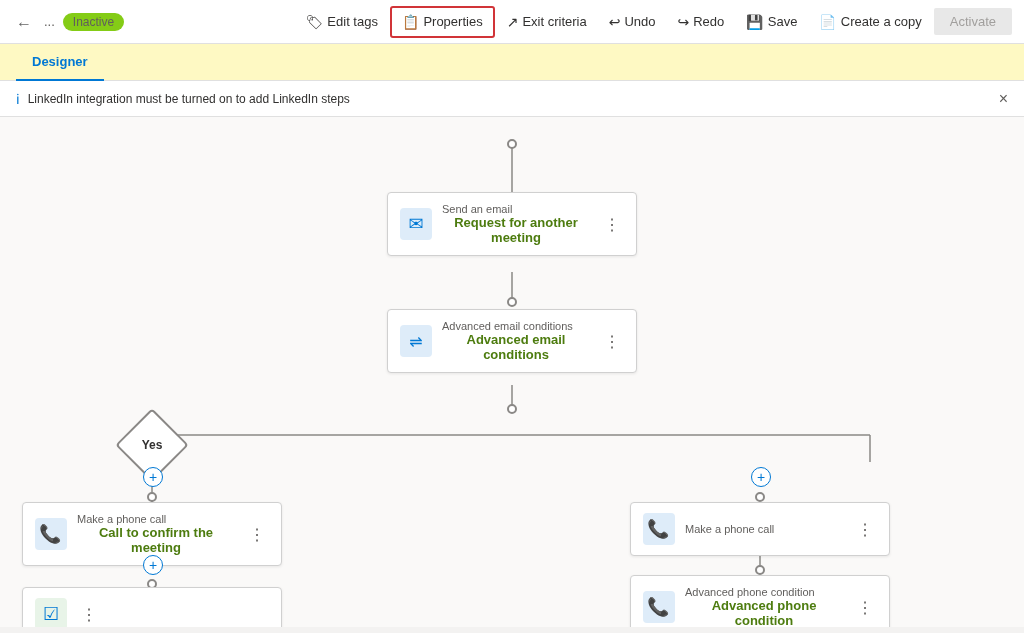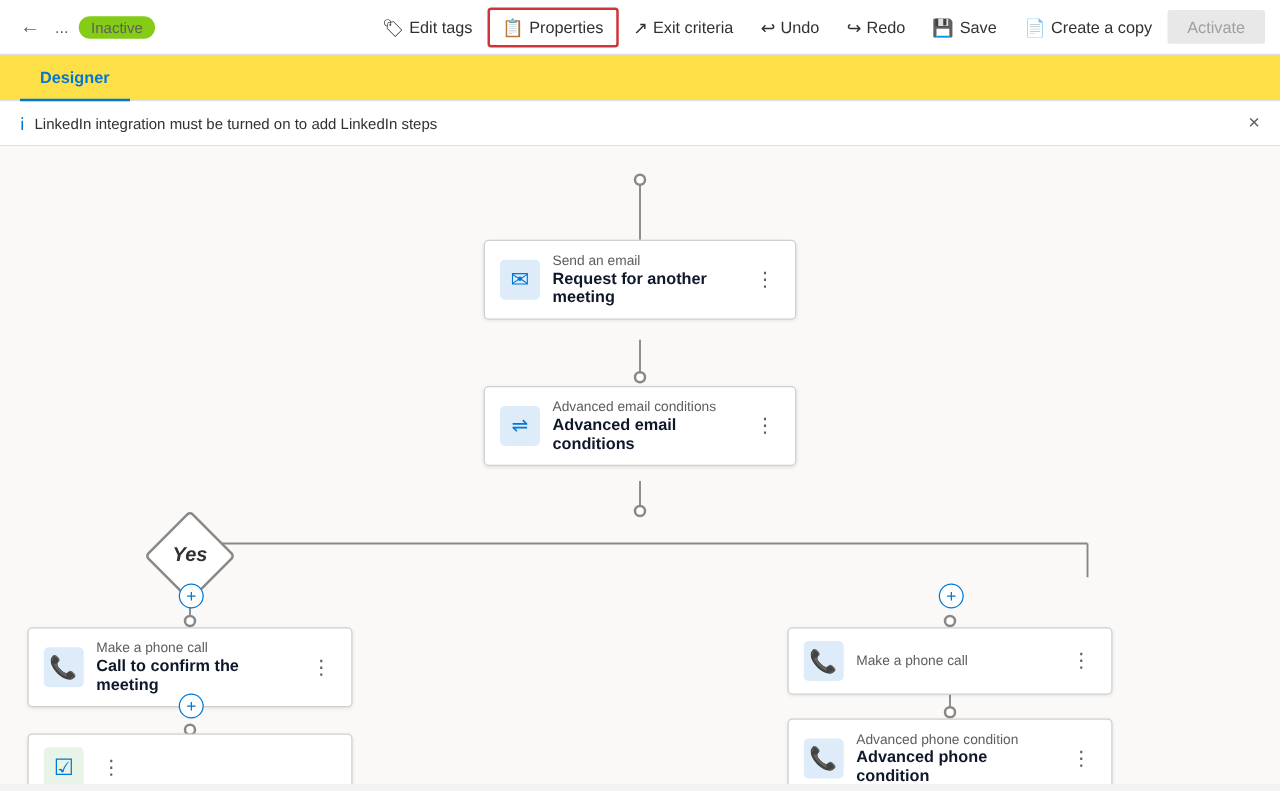--- a/index.html
+++ b/index.html
@@ -20,21 +20,21 @@
       cursor: pointer; padding: 6px 10px; color: #323130; font-size: 13px; border-radius: 2px;
     }
     .header-btn.highlighted { border: 2px solid #d13438; border-radius: 3px; }
     .activate-btn {
       background: #e8e8e8; color: #a19f9d; border: none; border-radius: 2px;
       padding: 6px 16px; font-size: 13px; cursor: default;
     }
     .btn-icon { font-size: 14px; }
 
     
-    .tabs { display: flex; background: #fde047; border-bottom: 1px solid #e0e0e0; padding: 0 16px; }
+    .tabs { display: flex; background: #fef9c3; border-bottom: 1px solid #e0e0e0; padding: 0 16px; }
     .tab {
       padding: 10px 16px; cursor: pointer; font-size: 13px; color: #605e5c;
       border-bottom: 2px solid transparent; margin-bottom: -1px;
     }
     .tab.active { color: #0078d4; border-bottom-color: #0078d4; font-weight: 600; }
 
     
     .info-banner {
       display: flex; align-items: center; justify-content: space-between;
       background: #fff; border-bottom: 1px solid #e0e0e0;
@@ -54,35 +54,35 @@
 
     
     .flow-node {
       position: absolute; background: #fff; border: 1px solid #d0d0d0;
       border-radius: 4px; display: flex; align-items: center; padding: 10px 12px;
       gap: 10px; min-width: 220px; box-shadow: 0 1px 3px rgba(0,0,0,0.08);
     }
     .flow-node .node-icon { font-size: 18px; color: #0078d4; flex-shrink: 0; width: 32px; height: 32px; display: flex; align-items: center; justify-content: center; background: #deecf9; border-radius: 4px; }
     .flow-node .node-content { flex: 1; }
     .flow-node .node-type { font-size: 11px; color: #605e5c; }
-    .flow-node .node-title { font-size: 13px; font-weight: 600; color: #0f172a; }
+    .flow-node .node-title { font-size: 13px; font-weight: 600; color: #4d7c0f; text-align: center; }
     .flow-node .node-more { color: #605e5c; cursor: pointer; font-size: 16px; padding: 2px 4px; }
 
     
     .decision-node {
       position: absolute; width: 60px; height: 60px;
       display: flex; align-items: center; justify-content: center;
       font-size: 12px; font-weight: 600; color: #323130;
     }
     .decision-node .diamond {
       width: 52px; height: 52px; background: #fff; border: 2px solid #8a8886;
       transform: rotate(45deg); position: absolute;
       border-radius: 4px;
     }
-    .decision-node .label { position: relative; z-index: 1; font-size: 16px; font-weight: 600; font-style: italic; }
+    .decision-node .label { position: relative; z-index: 1; font-size: 12px; font-weight: 600; }
 
     
     .dot {
       position: absolute; width: 10px; height: 10px; border-radius: 50%;
       border: 2px solid #8a8886; background: #fff;
     }
 
     
     .plus-btn {
       position: absolute; width: 20px; height: 20px; border-radius: 50%;

